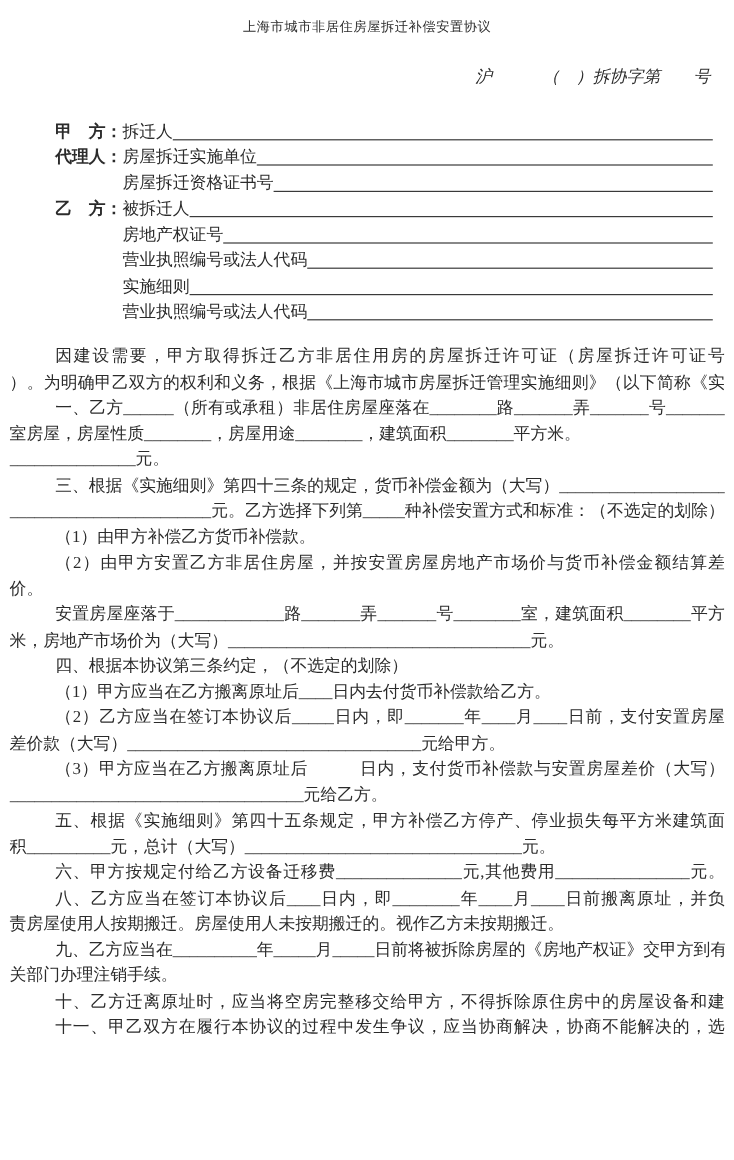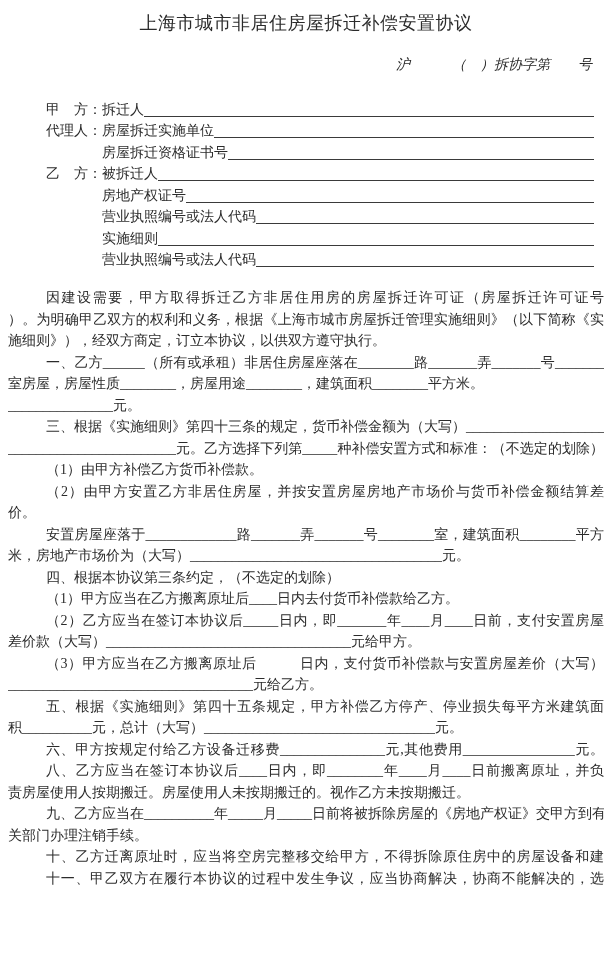--- a/index.html
+++ b/index.html
@@ -8,21 +8,21 @@
     width:612px; height:967px;
     background:#ffffff;
     color:#2b2b2b;
     font-family:"Liberation Serif","DejaVu Serif",serif;
     font-size:14px;
     overflow:hidden;
   }
   .doc-title {
     margin-top:12px;
     text-align:center;
-    font-size:18px;
+    font-size:11px;
     letter-spacing:0.5px;
     line-height:22px;
   }
   .doc-number {
     margin-top:20px;
     text-align:right;
     padding-right:20px;
     line-height:21px;
     font-style:italic;
   }
@@ -33,20 +33,21 @@
   }
   .party-row {
     display:flex;
     align-items:flex-end;
     height:21.5px;
   }
   .party-label {
     width:56px;
     flex:0 0 56px;
     white-space:nowrap;
+    font-weight:bold;
   }
   .party-field {
     white-space:nowrap;
   }
   .party-fill {
     flex:1 1 auto;
     border-bottom:1px solid #3a3a3a;
     margin-bottom:2px;
     height:1px;
   }
@@ -115,21 +116,20 @@
       <div class="party-row">
         <span class="party-label"></span>
         <span class="party-field">营业执照编号或法人代码</span>
         <span class="party-fill"></span>
       </div>
     </div>
 
   <div class="agreement-body">
       <div class="doc-line j i">因建设需要，甲方取得拆迁乙方非居住用房的房屋拆迁许可证（房屋拆迁许可证号</div>
       <div class="doc-line j">）。为明确甲乙双方的权利和义务，根据《上海市城市房屋拆迁管理实施细则》（以下简称《实</div>
-      <div class="doc-line">施细则》），经双方商定，订立本协议，以供双方遵守执行。</div>
       <div class="doc-line j i">一、乙方______（所有或承租）非居住房屋座落在________路_______弄_______号_______</div>
       <div class="doc-line">室房屋，房屋性质________，房屋用途________，建筑面积________平方米。</div>
       <div class="doc-line">_______________元。</div>
       <div class="doc-line j i">三、根据《实施细则》第四十三条的规定，货币补偿金额为（大写）_____________________</div>
       <div class="doc-line j">________________________元。乙方选择下列第_____种补偿安置方式和标准：（不选定的划除）</div>
       <div class="doc-line i">（1）由甲方补偿乙方货币补偿款。</div>
       <div class="doc-line j i">（2）由甲方安置乙方非居住房屋，并按安置房屋房地产市场价与货币补偿金额结算差</div>
       <div class="doc-line">价。</div>
       <div class="doc-line j i">安置房屋座落于_____________路_______弄_______号________室，建筑面积________平方</div>
       <div class="doc-line">米，房地产市场价为（大写）____________________________________元。</div>

